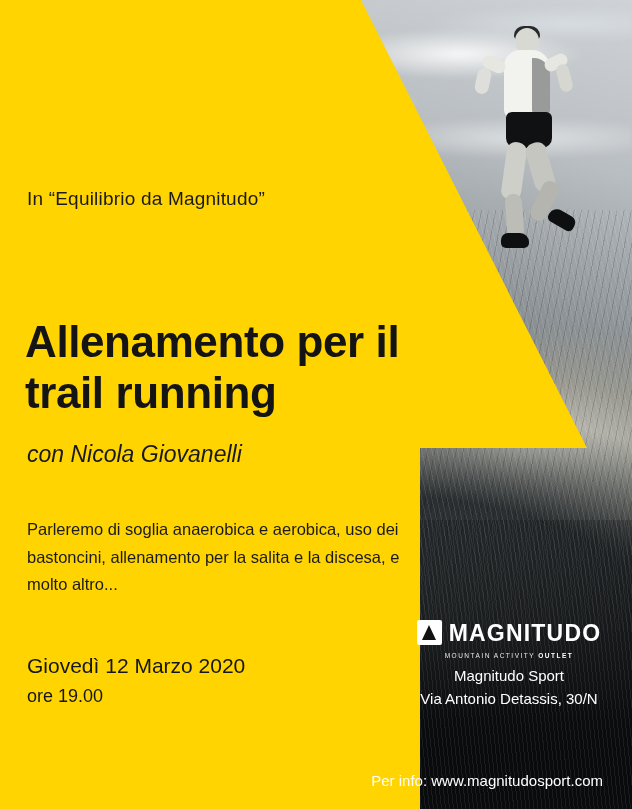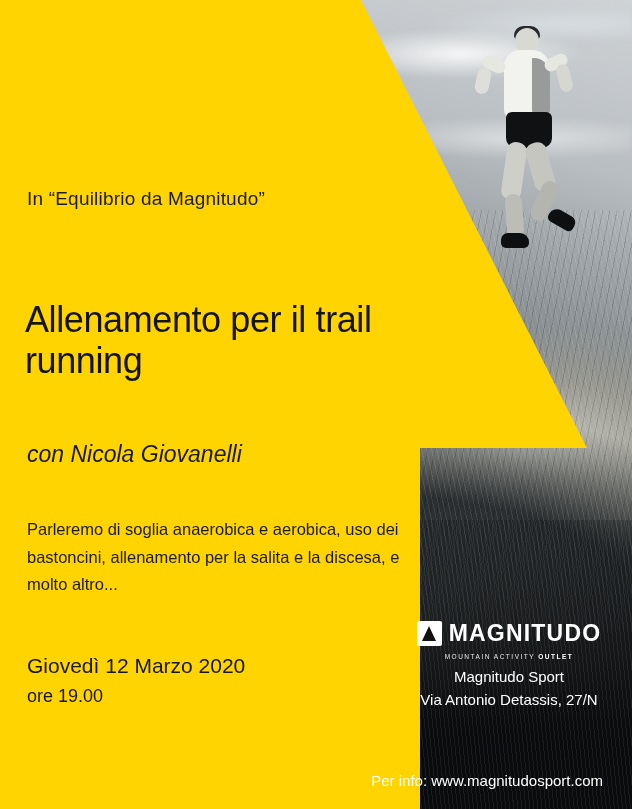--- a/index.html
+++ b/index.html
@@ -92,25 +92,25 @@
   
   .kicker {
     position: absolute;
     left: 27px; top: 188px;
     font-size: 19px;
     color: #1b1b1b;
     letter-spacing: 0.2px;
   }
   .headline {
     position: absolute;
-    left: 25px; top: 299px;
+    left: 25px; top: 317px;
     width: 400px;
-    font-size: 36px;
+    font-size: 44px;
     line-height: 1.15;
-    font-weight: 400;
+    font-weight: 700;
     color: #141414;
     letter-spacing: -0.4px;
   }
   .byline {
     position: absolute;
     left: 27px; top: 441px;
     font-size: 23px;
     color: #191919;
     font-style: italic;
   }
@@ -135,21 +135,21 @@
   
   .logo-block {
     position: absolute;
     left: 398px; top: 620px;
     width: 222px;
     text-align: center;
     color: #ffffff;
   }
   .logo-mark {
     display: inline-flex;
-    align-items: center;
+    align-items: flex-start;
     gap: 7px;
   }
   .logo-square {
     width: 25px; height: 25px;
     background: #ffffff;
     border-radius: 2px;
     position: relative;
   }
   .logo-square::after {
     content: "";
@@ -229,19 +229,19 @@
   </div>
 
   <div class="logo-block">
     <div class="logo-mark">
       <span class="logo-square"></span>
       <span class="logo-word">MAGNITUDO</span>
     </div>
     <div class="logo-sub"><span>MOUNTAIN ACTIVITY </span><b>OUTLET</b></div>
     <div class="address">
       <div>Magnitudo Sport</div>
-      <div>Via Antonio Detassis, 27/N</div>
+      <div>Via Antonio Detassis, 30/N</div>
     </div>
   </div>
 
   <div class="info">Per info:  www.magnitudosport.com</div>
 
 </div>
 
 </body></html>

